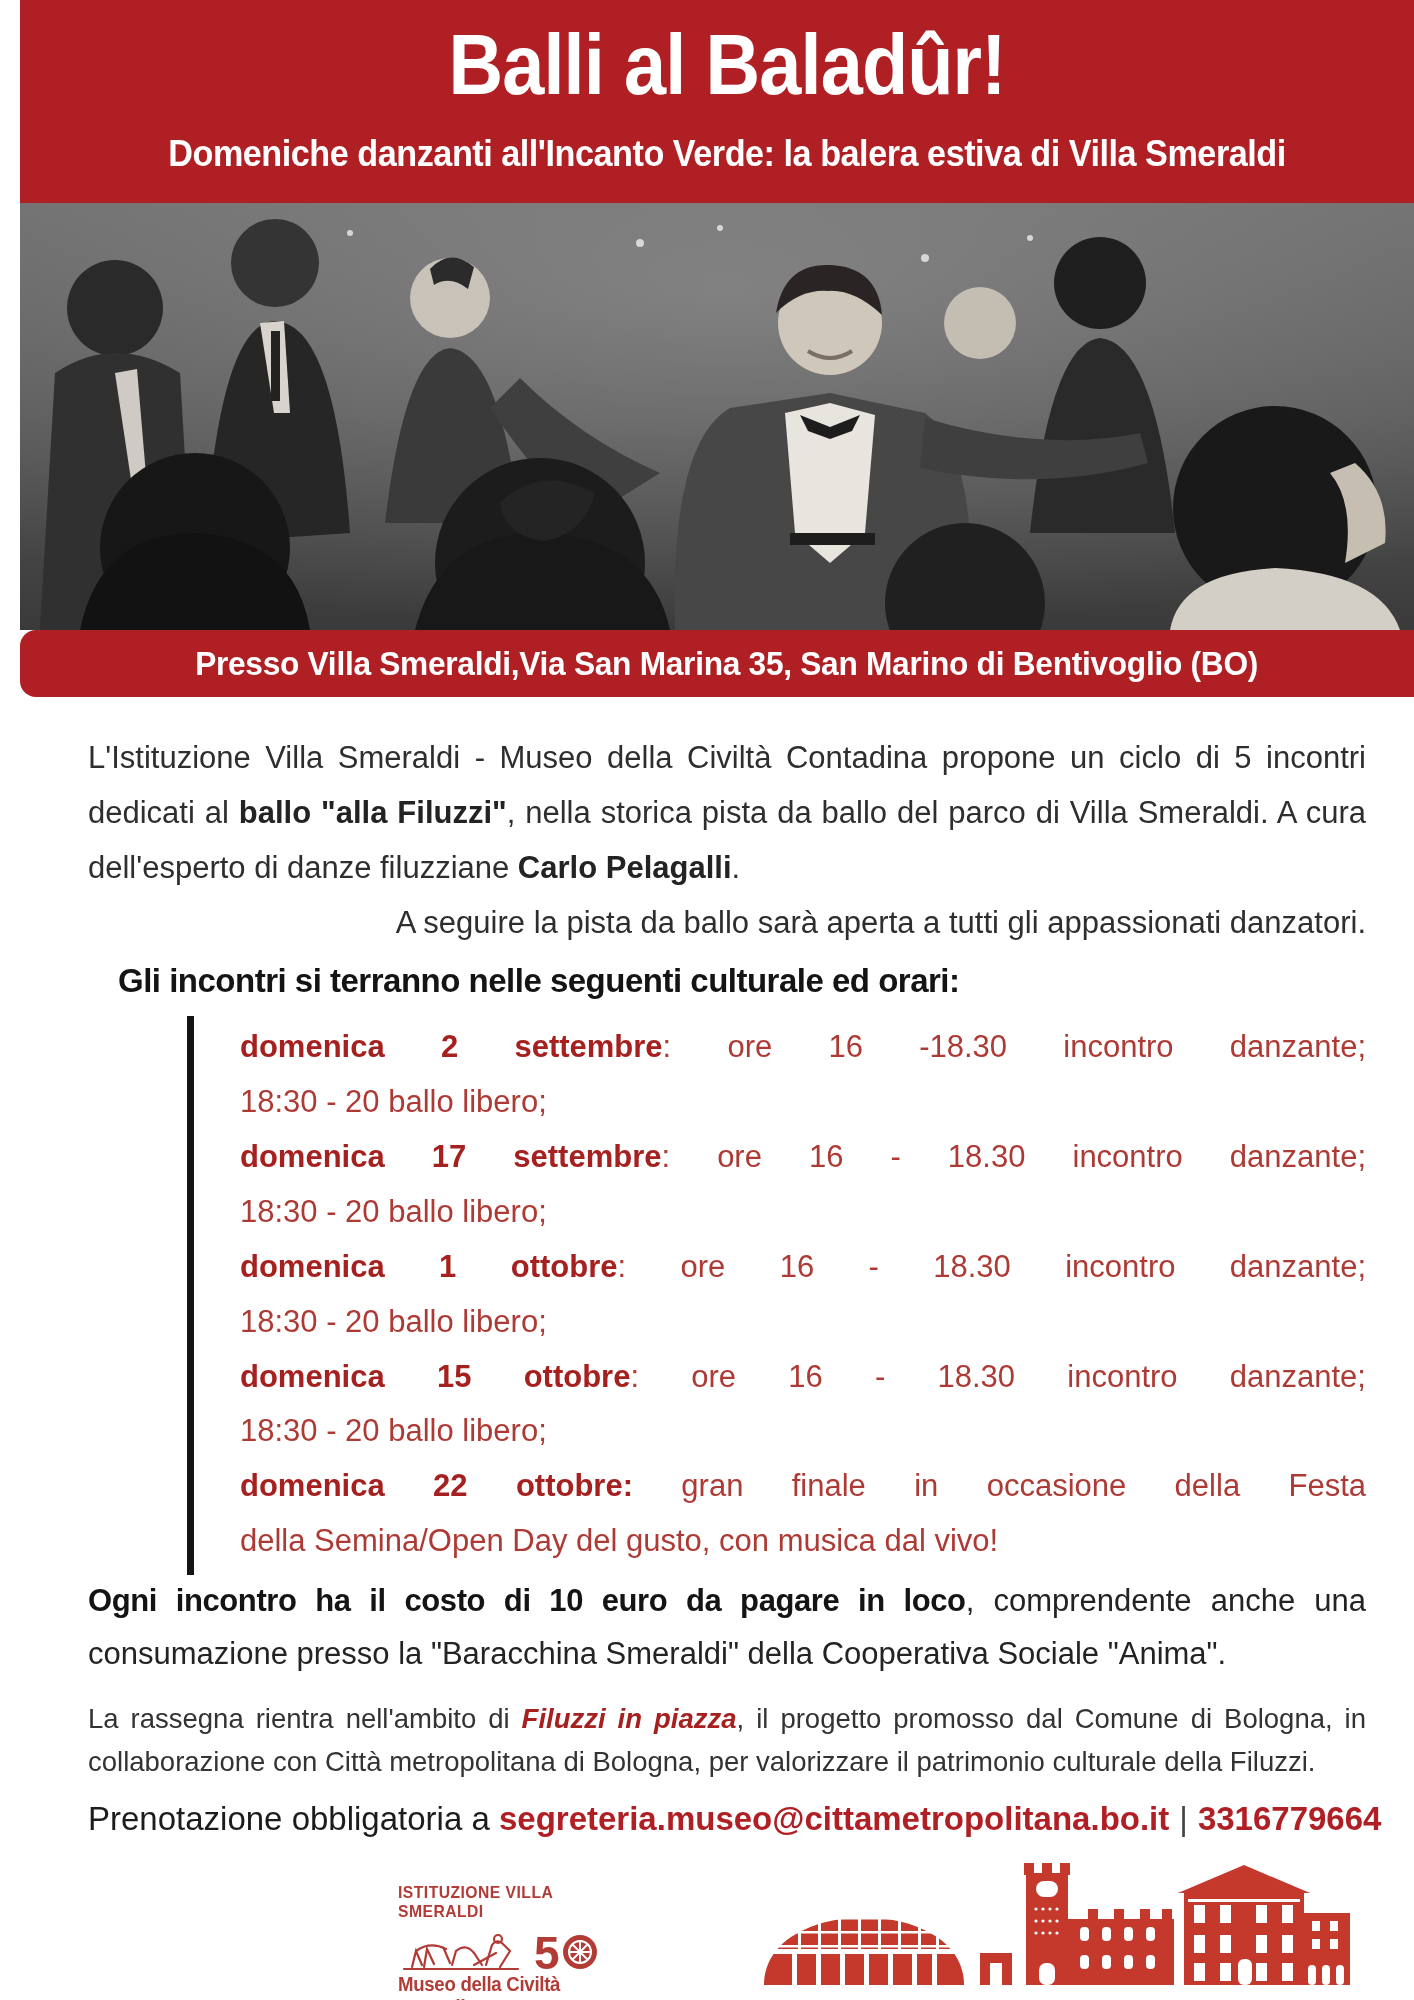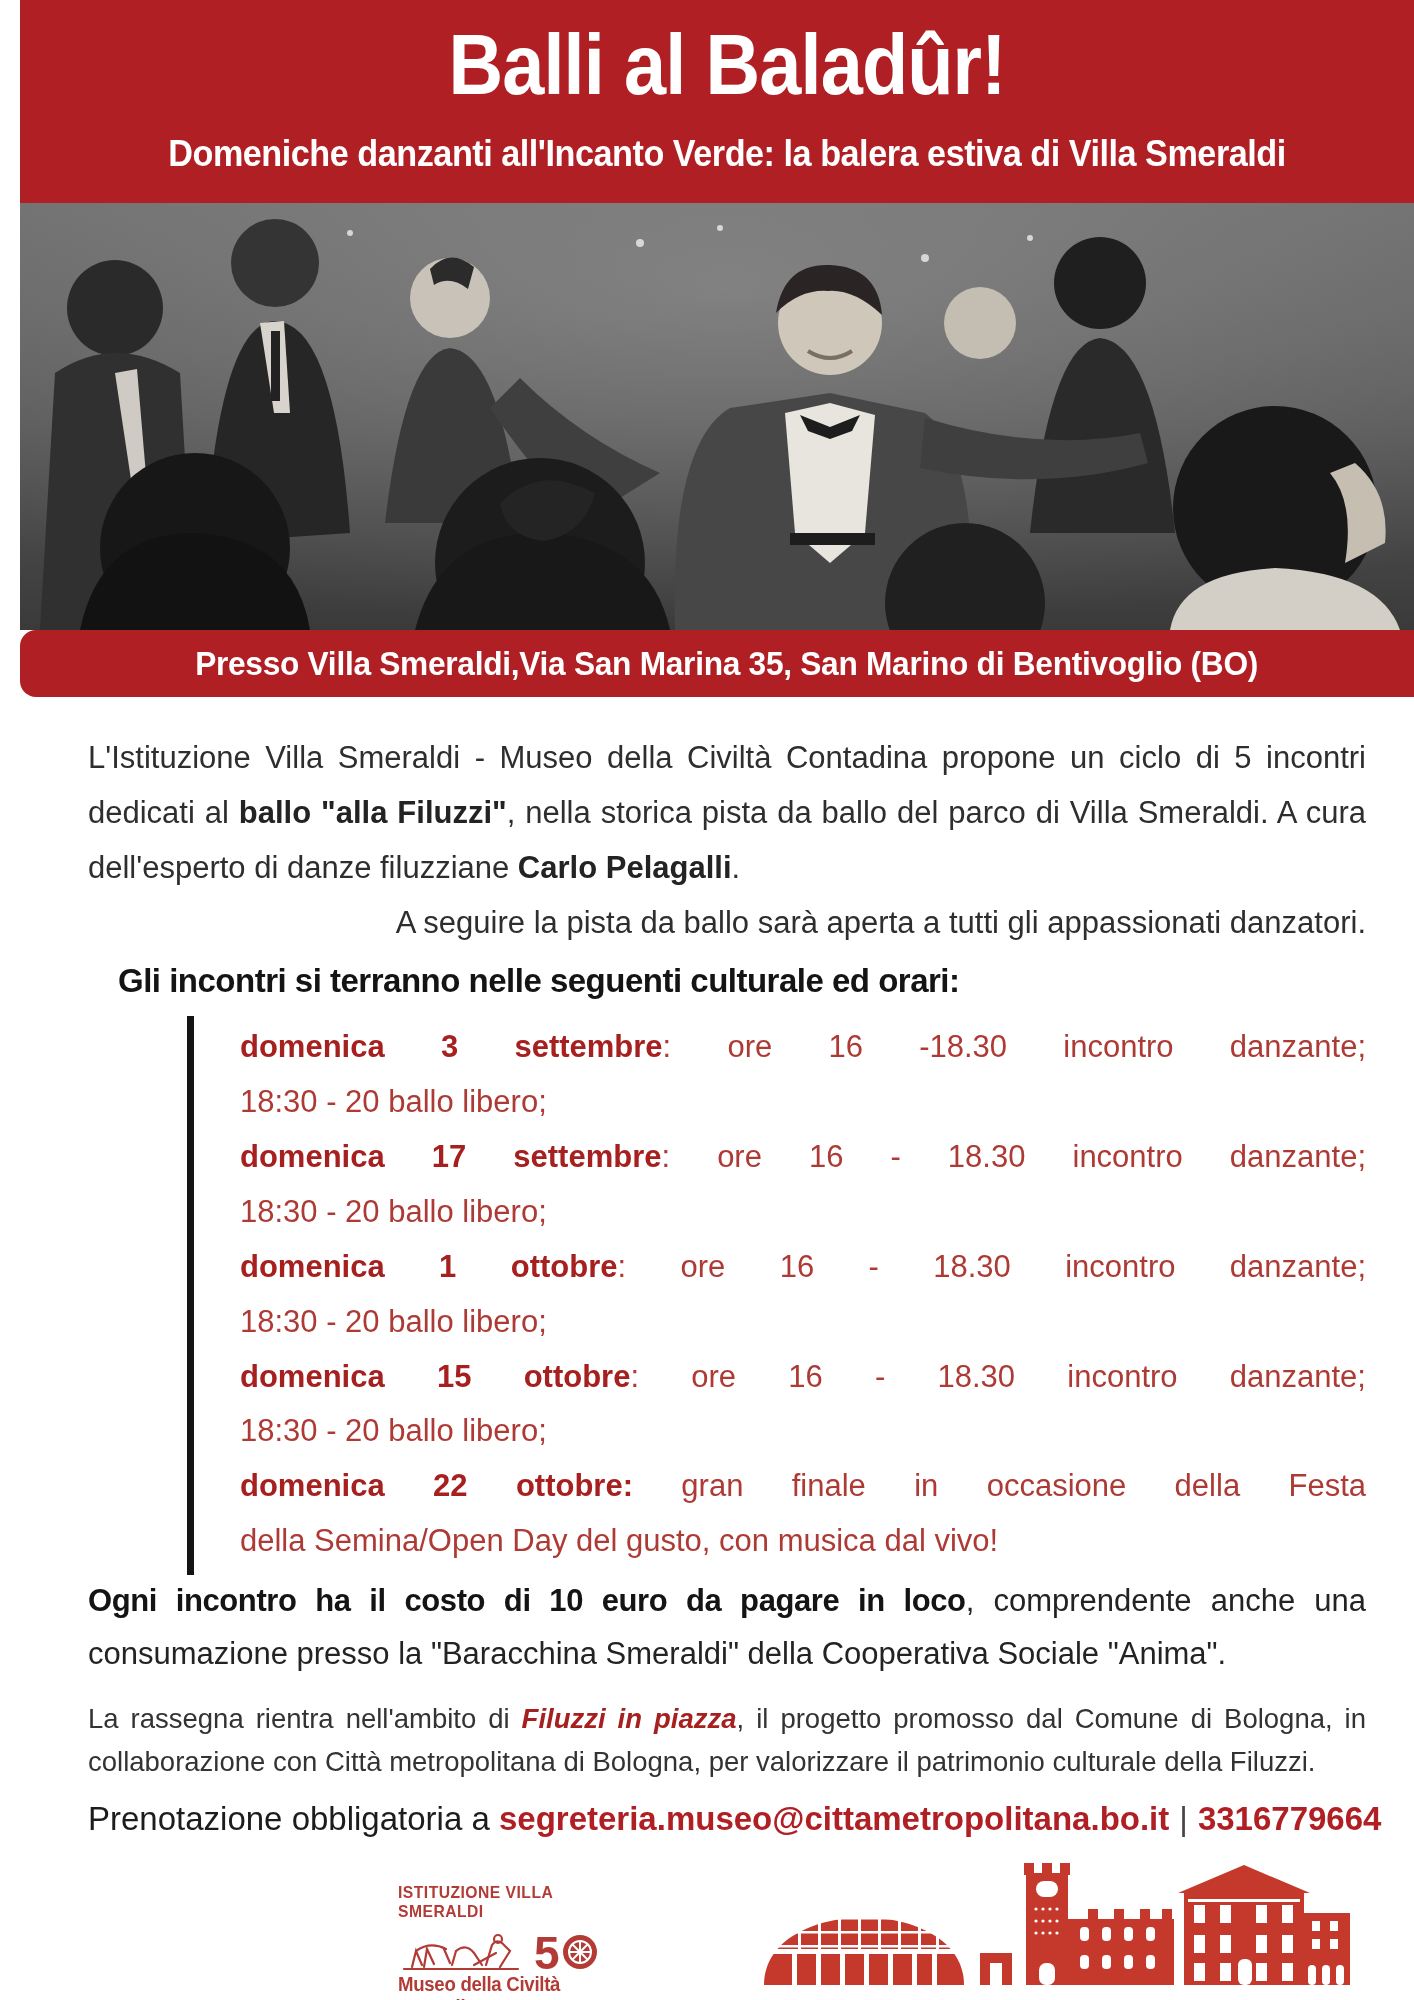--- a/index.html
+++ b/index.html
@@ -137,21 +137,21 @@
 
     <div class="intro">
       <div><span>L'Istituzione Villa Smeraldi - Museo della Civiltà Contadina propone un ciclo di 5 incontri dedicati al </span><b>ballo "alla Filuzzi"</b><span>, nella storica pista da ballo del parco di Villa Smeraldi. A cura dell'esperto di danze filuzziane </span><b>Carlo Pelagalli</b><span>.</span></div>
       <div class="line2">A seguire la pista da ballo sarà aperta a tutti gli appassionati danzatori.</div>
     </div>
 
     <div class="schedule-heading">Gli incontri si terranno nelle seguenti culturale ed orari:</div>
 
     <div class="schedule-list">
       <div class="item">
-        <div class="l1"><span class="date">domenica 3 settembre</span><span>: </span><span>ore 16 -18.30 incontro danzante;</span></div>
+        <div class="l1"><span class="date">domenica 2 settembre</span><span>: </span><span>ore 16 -18.30 incontro danzante;</span></div>
         <div class="l2">18:30 - 20 ballo libero;</div>
       </div>
       <div class="item">
         <div class="l1"><span class="date">domenica 17 settembre</span><span>: </span><span>ore 16 - 18.30 incontro danzante;</span></div>
         <div class="l2">18:30 - 20 ballo libero;</div>
       </div>
       <div class="item">
         <div class="l1"><span class="date">domenica 1 ottobre</span><span>: </span><span>ore 16 - 18.30 incontro danzante;</span></div>
         <div class="l2">18:30 - 20 ballo libero;</div>
       </div>

